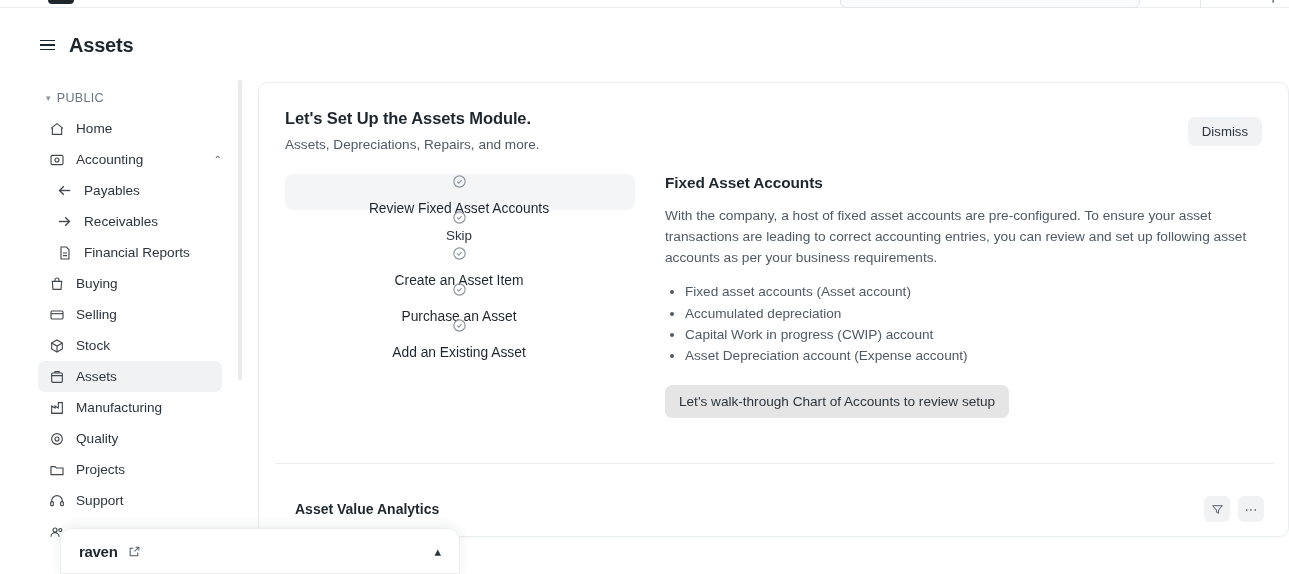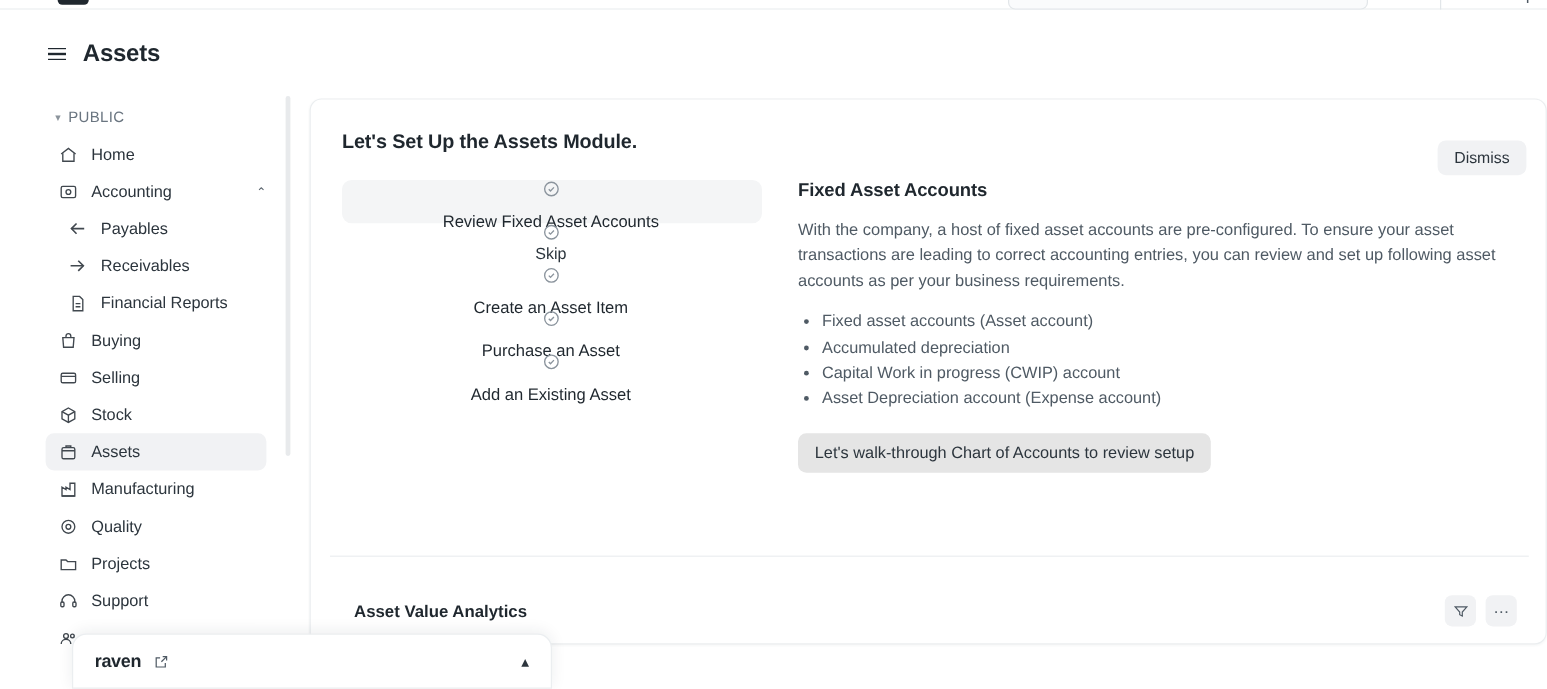--- a/index.html
+++ b/index.html
@@ -79,21 +79,21 @@
   }
   .card {
     position: absolute; top: 8px; left: 0; width: 1031px; height: 455px;
     background: #ffffff; border: 1px solid #ebeef0; border-radius: 10px;
     box-shadow: 0 1px 2px rgba(25,39,52,.04);
   }
   .onb { padding: 26px 28px 0 26px; position: relative; }
   .onb h2 { font-size: 16.5px; font-weight: 700; letter-spacing: -.1px; }
   .onb .sub { font-size: 13.6px; color: #4f5a64; margin-top: 9px; }
   .dismiss {
-    position: absolute; right: 16px; top: 34px;
+    position: absolute; right: 26px; top: 34px;
     background: #f1f2f4; border: none; border-radius: 7px;
     font-size: 13.2px; color: #2c353d; padding: 7px 14px; cursor: pointer;
     font-family: inherit;
   }
 
   .onb-body { display: flex; margin-top: 22px; gap: 30px; }
   .steps { width: 350px; flex: 0 0 350px; }
   .step {
     display: flex; align-items: center; height: 36px; border-radius: 8px;
     padding: 0 14px 0 12px; gap: 12px; font-size: 13.8px; color: #1f272e;
@@ -312,20 +312,21 @@
     </span>
     <span class="sb-label"></span>
   </div>
 </div>
 <div class="scroll-track"></div>
 
 <div class="main">
   <div class="card">
     <div class="onb">
       <h2>Let's Set Up the Assets Module.</h2>
+      <div class="sub">Assets, Depreciations, Repairs, and more.</div>
       <button class="dismiss">Dismiss</button>
 
       <div class="onb-body">
         <div class="steps">
 
           <div class="step active">
             <span class="check">
               <svg width="15" height="15" viewBox="0 0 24 24" fill="none" stroke="currentColor" stroke-width="1.8">
                   <circle cx="12" cy="12" r="9"></circle>
                   <path d="M8.5 12.3l2.3 2.3 4.6-4.8"></path>

